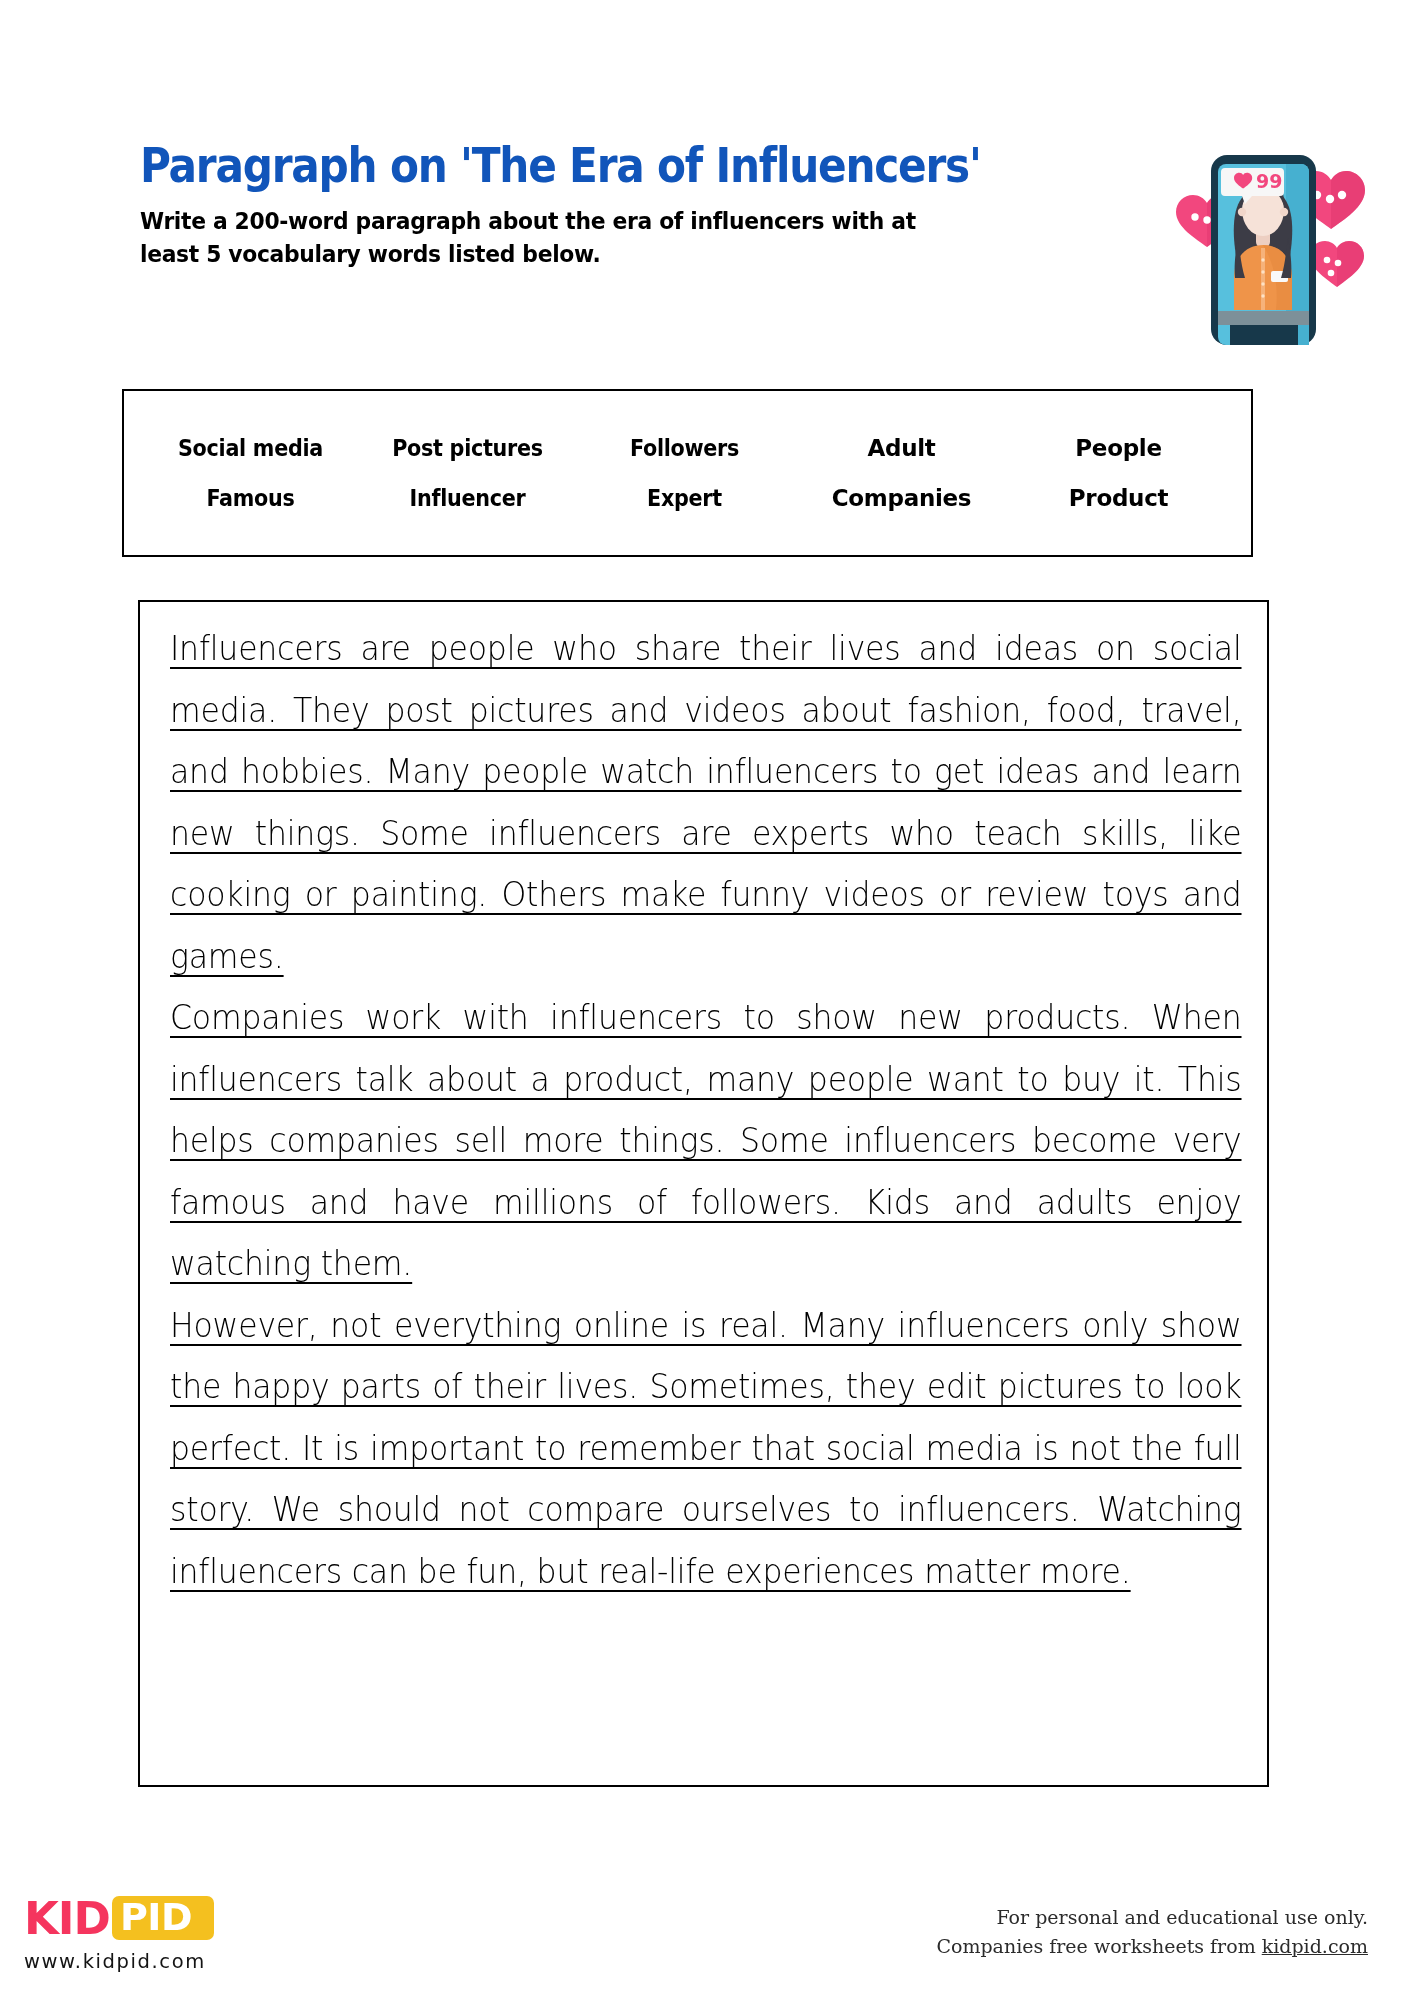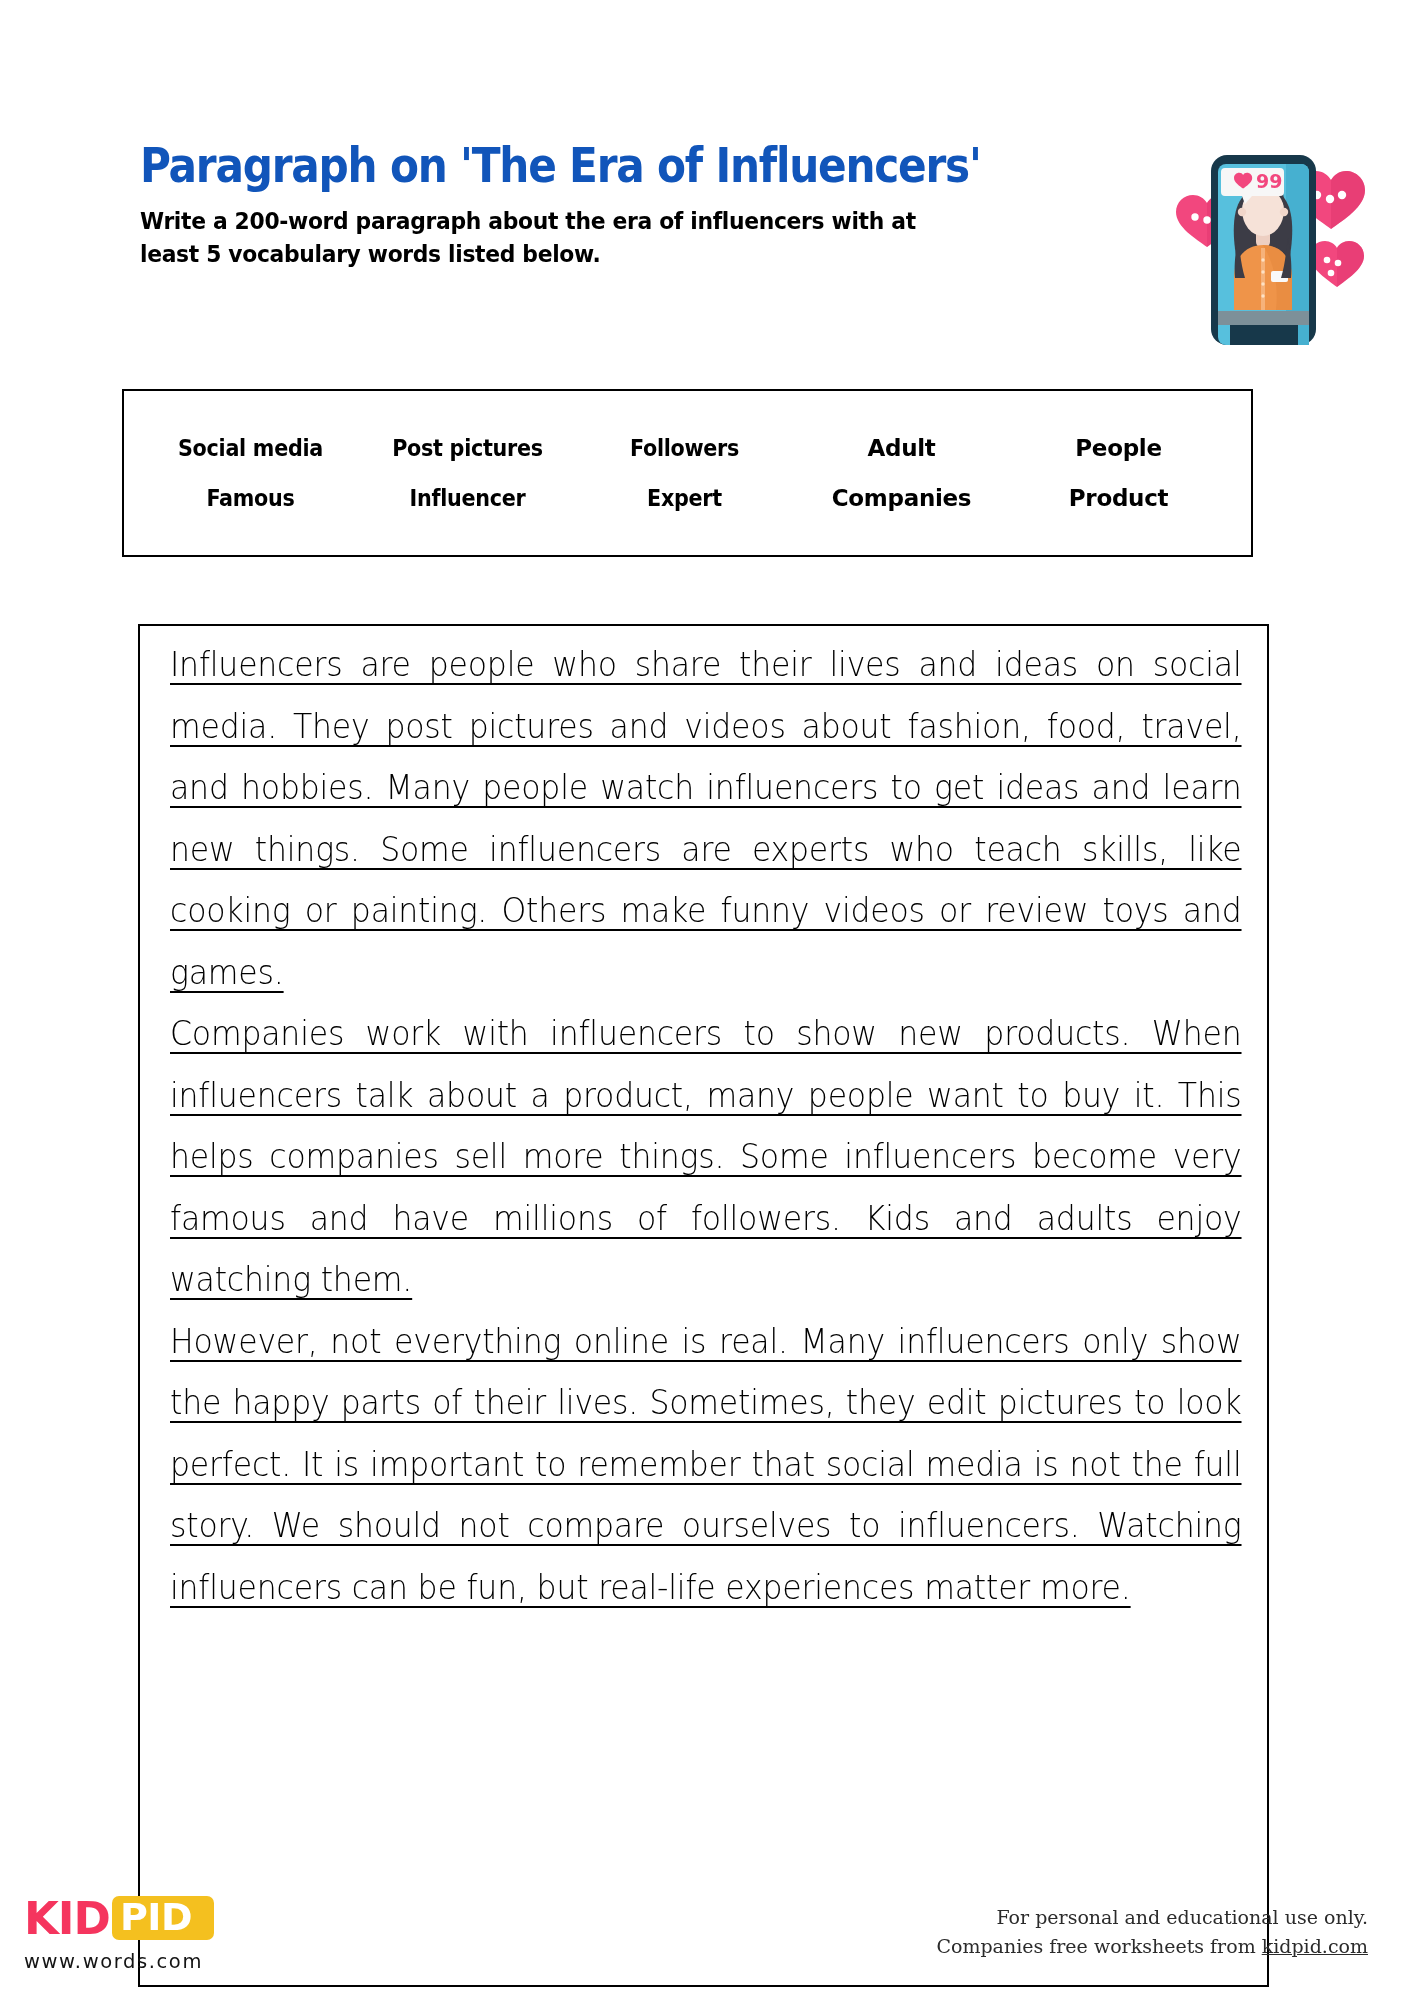--- a/index.html
+++ b/index.html
@@ -97,26 +97,26 @@
     white-space: nowrap;
   }
   .vocab-cell.cond {
     transform: scaleX(0.9);
   }
 
   
   .answer-box {
     position: absolute;
     left: 138px;
-    top: 624px;
+    top: 600px;
     width: 1131px;
-    height: 1363px;
+    height: 1187px;
     border: 2.5px solid #000000;
     box-sizing: border-box;
-    padding: 8px 30px 0 30px;
+    padding: 16px 30px 0 30px;
   }
   .para {
     font-family: "DejaVu Sans", sans-serif;
     font-weight: 300;
     font-size: 33px;
     line-height: 61.5px;
     color: #000000;
     text-align: justify;
     text-align-last: left;
     text-decoration: underline;
@@ -295,21 +295,21 @@
     <p class="para">However, not everything online is real. Many influencers only show the happy parts of their lives. Sometimes, they edit pictures to look perfect. It is important to remember that social media is not the full story. We should not compare ourselves to influencers. Watching influencers can be fun, but real-life experiences matter more.</p>
   </div>
 
   <div class="footer-logo">
     <div class="logo-row">
       <span class="logo-kid">KID</span>
       <span class="logo-pid-wrap">
         <span class="logo-pid">PID</span>
       </span>
     </div>
-    <div class="logo-url">www.words.com</div>
+    <div class="logo-url">www.kidpid.com</div>
   </div>
 
   <div class="footer-note">
     <div>For personal and educational use only.</div>
     <div>
       <span>Companies free worksheets from </span><a href="#">kidpid.com</a>
     </div>
   </div>
 
 </div>

